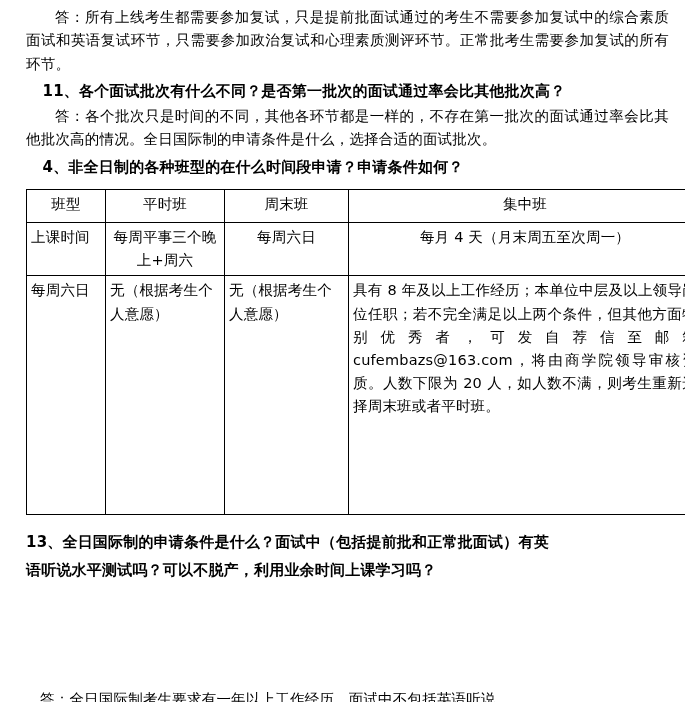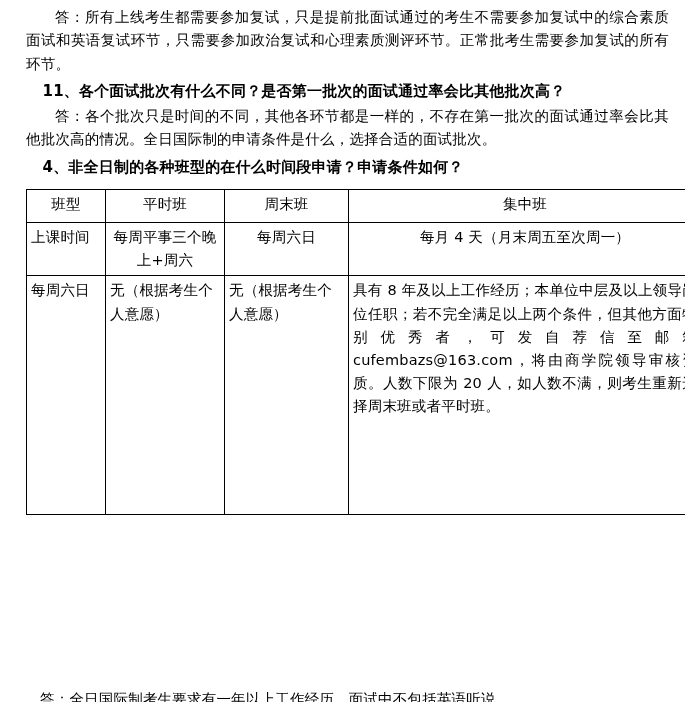--- a/index.html
+++ b/index.html
@@ -115,18 +115,20 @@
         <td class="c0">每周六日</td>
         <td class="c1">无（根据考生个人意愿）</td>
         <td class="c2">无（根据考生个人意愿）</td>
         <td class="c3 cond-text">具有 8 年及以上工作经历；本单位中层及以上领导岗位任职；若不完全满足以上两个条件，但其他方面特别优秀者，可发自荐信至邮箱 cufembazs@163.com，将由商学院领导审核资质。人数下限为 20 人，如人数不满，则考生重新选择周末班或者平时班。</td>
       </tr>
     </tbody>
   </table>
 
   <div class="spacer-md"></div>
 
+  <p class="qhead">13、全日国际制的申请条件是什么？面试中（包括提前批和正常批面试）有英</p>
+  <p class="qhead">语听说水平测试吗？可以不脱产，利用业余时间上课学习吗？</p>
 
   <div class="tail">
     <p class="para answer">答：全日国际制考生要求有一年以上工作经历，面试中不包括英语听说</p>
   </div>
 
 </div>
 
 </body></html>

